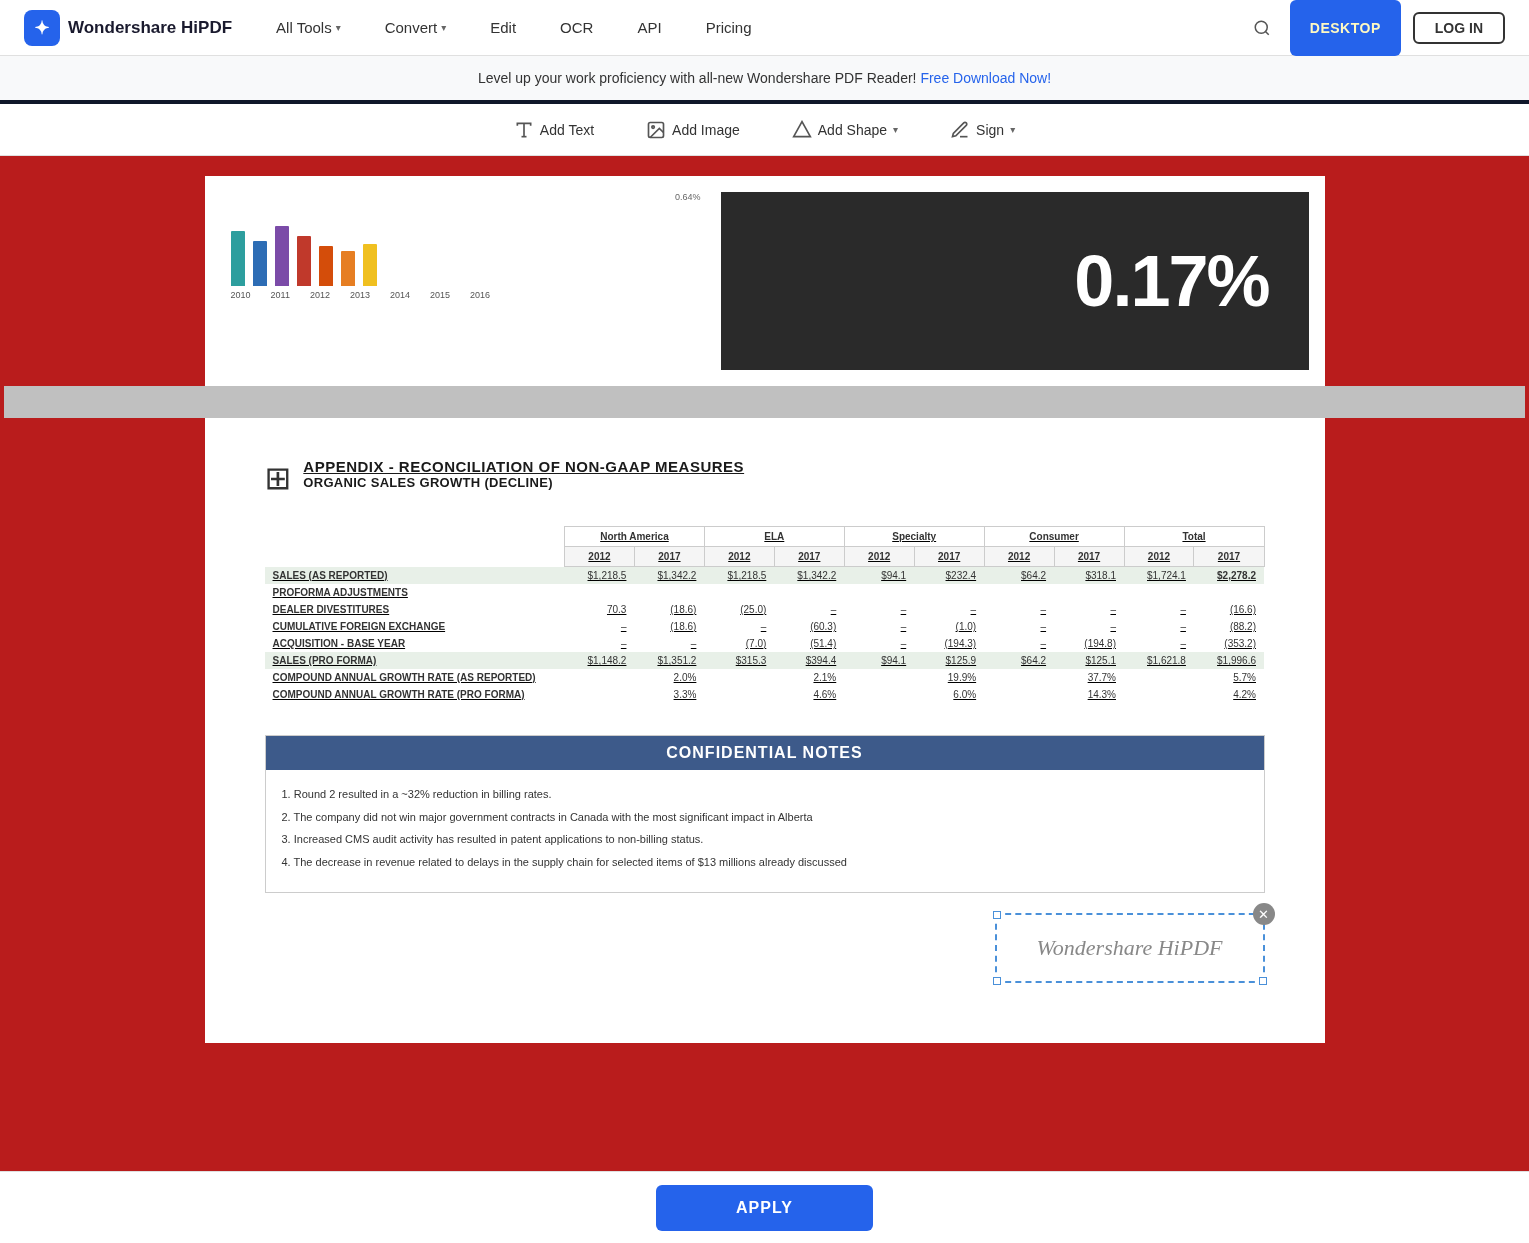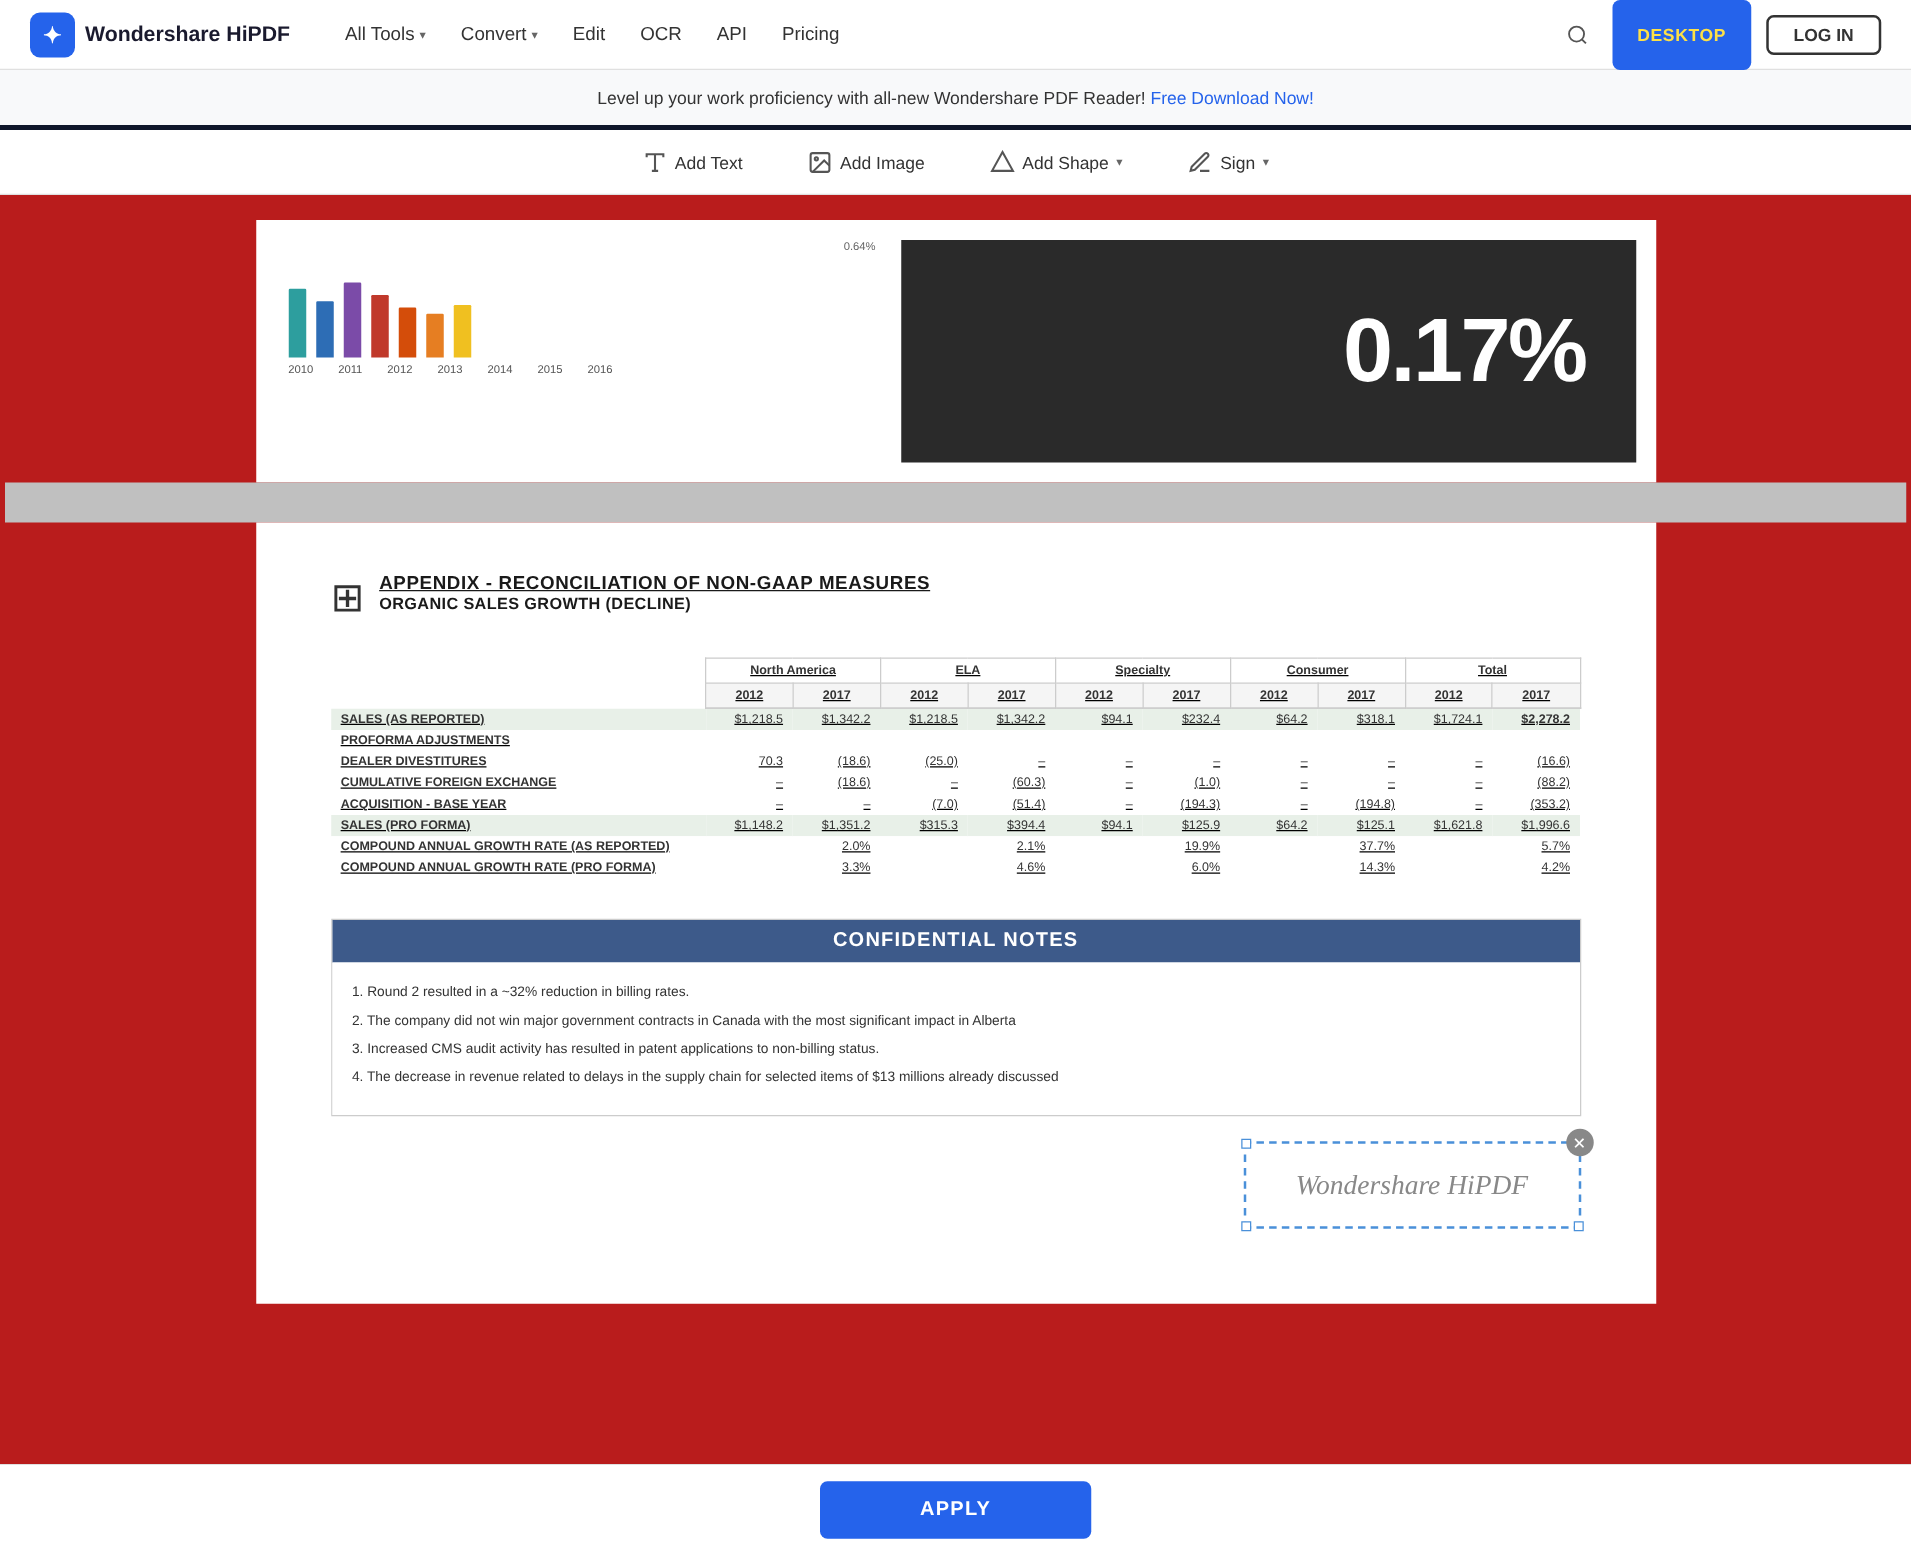--- a/index.html
+++ b/index.html
@@ -36,21 +36,21 @@
       font-size: 18px;
     }
     .logo-text {
       font-size: 17px;
       font-weight: 600;
       color: #1a1a2e;
     }
     .nav-items {
       display: flex;
       align-items: flex-start;
-      gap: 4px;
+      gap: 20px;
       flex: 1;
     }
     .nav-item {
       padding: 6px 12px;
       font-size: 15px;
       color: #333;
       cursor: pointer;
       border-radius: 4px;
       display: flex;
       align-items: center;
@@ -67,21 +67,21 @@
       height: 32px;
       display: flex;
       align-items: center;
       justify-content: center;
       cursor: pointer;
       color: #555;
       font-size: 16px;
     }
     .btn-desktop {
       background: #2563eb;
-      color: #fde047;
+      color: #fef9c3;
       border: none;
       padding: 20px 20px;
       border-radius: 6px;
       font-size: 14px;
       font-weight: 600;
       cursor: pointer;
       letter-spacing: 0.5px;
     }
     .btn-login {
       background: white;

